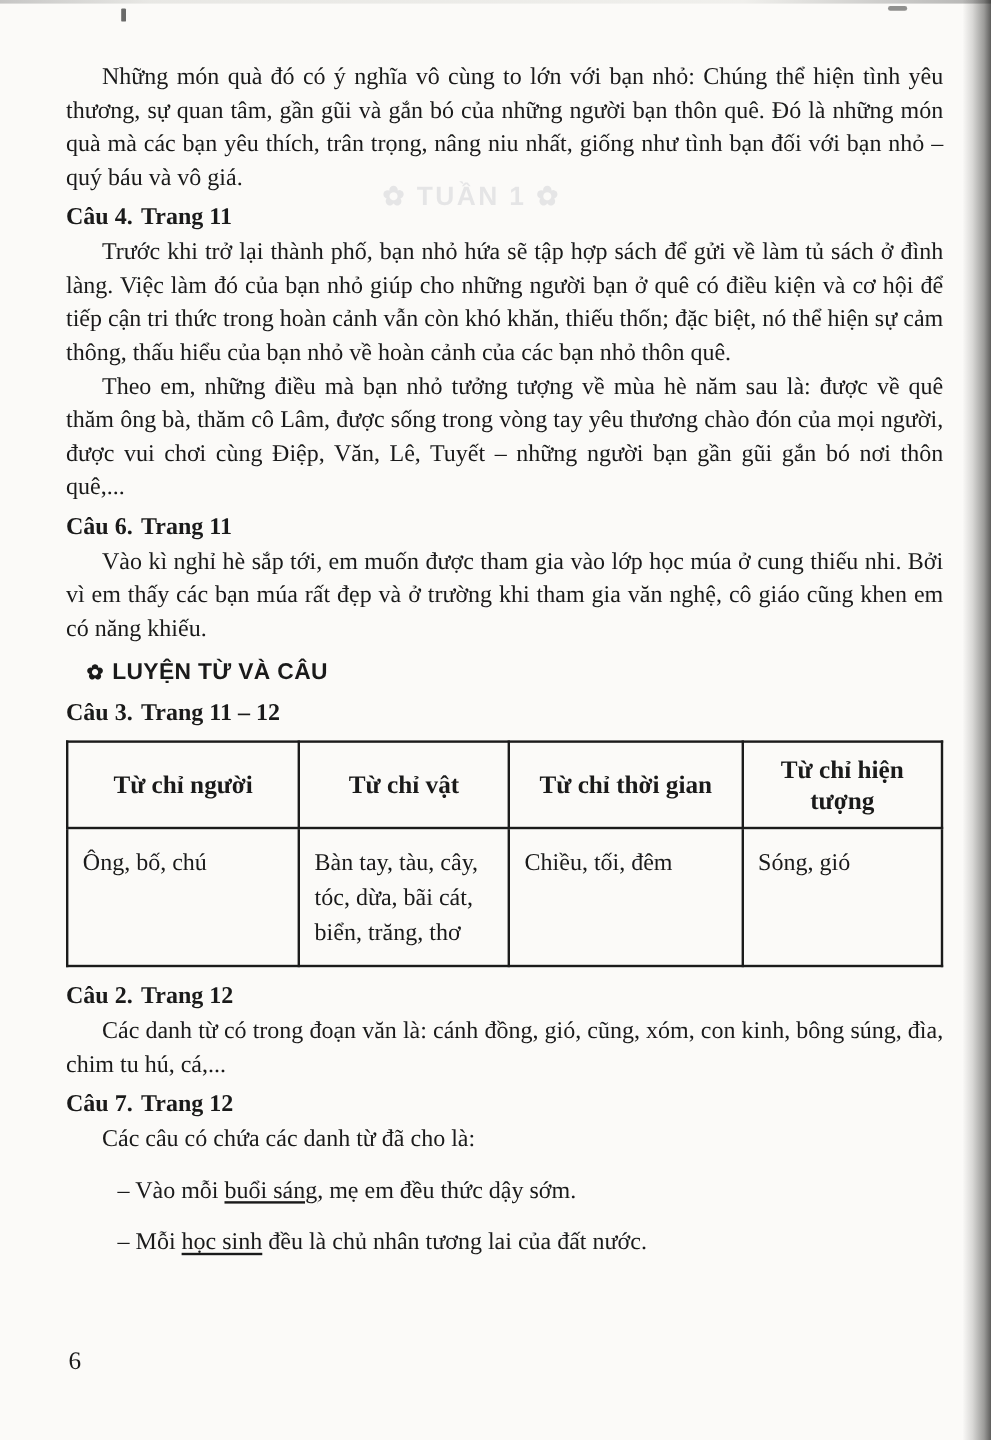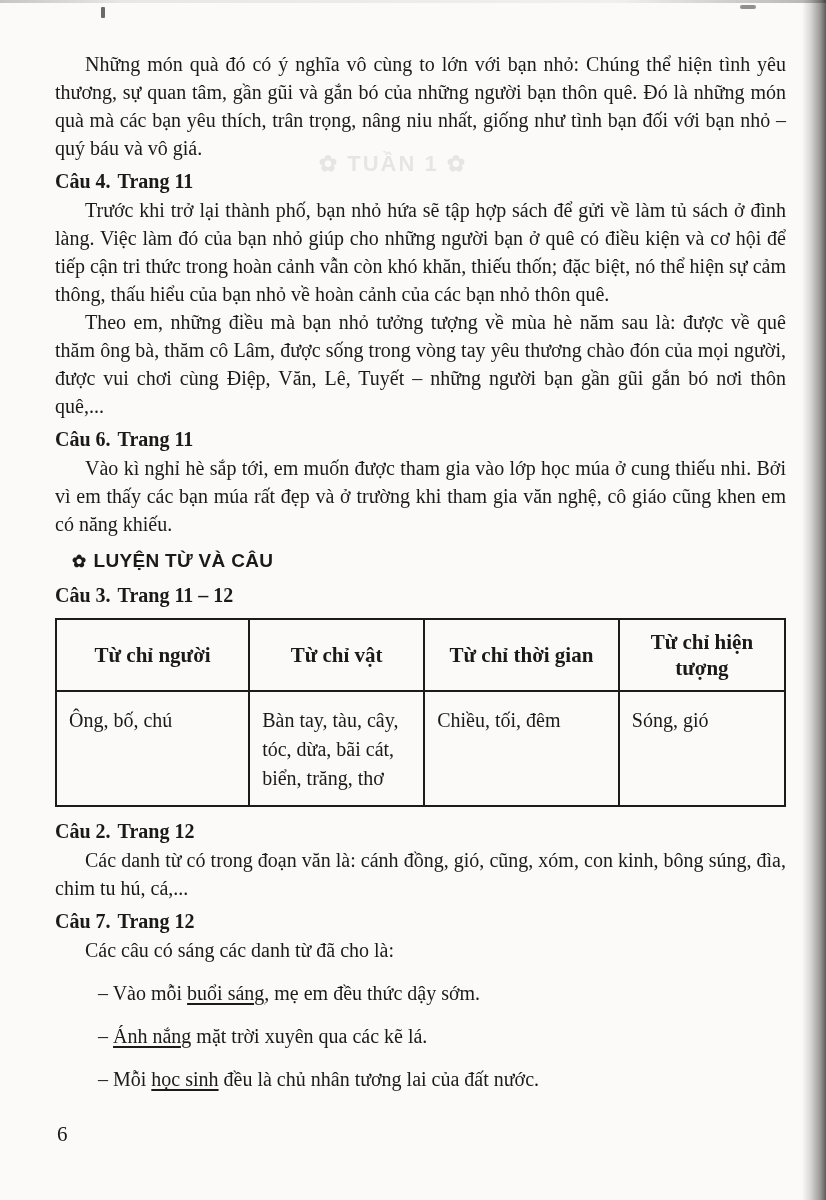--- a/index.html
+++ b/index.html
@@ -154,21 +154,20 @@
   </table>
 
   <div class="q-head">
     <span class="q-label">Câu 2.</span><span>Trang 12</span>
   </div>
   <p class="para">Các danh từ có trong đoạn văn là: cánh đồng, gió, cũng, xóm, con kinh, bông súng, đìa, chim tu hú, cá,...</p>
 
   <div class="q-head">
     <span class="q-label">Câu 7.</span><span>Trang 12</span>
   </div>
-  <p class="para">Các câu có sáng các danh từ đã cho là:</p>
+  <p class="para">Các câu có chứa các danh từ đã cho là:</p>
 
   <p class="list-item"><span>– Vào mỗi </span><span class="uword">buổi sáng</span><span>, mẹ em đều thức dậy sớm.</span></p>
-  <p class="list-item"><span>– </span><span class="uword">Ánh nắng</span><span> mặt trời xuyên qua các kẽ lá.</span></p>
   <p class="list-item"><span>– Mỗi </span><span class="uword">học sinh</span><span> đều là chủ nhân tương lai của đất nước.</span></p>
 
 </div>
 
 <div class="page-number">6</div>
 
 </body></html>

